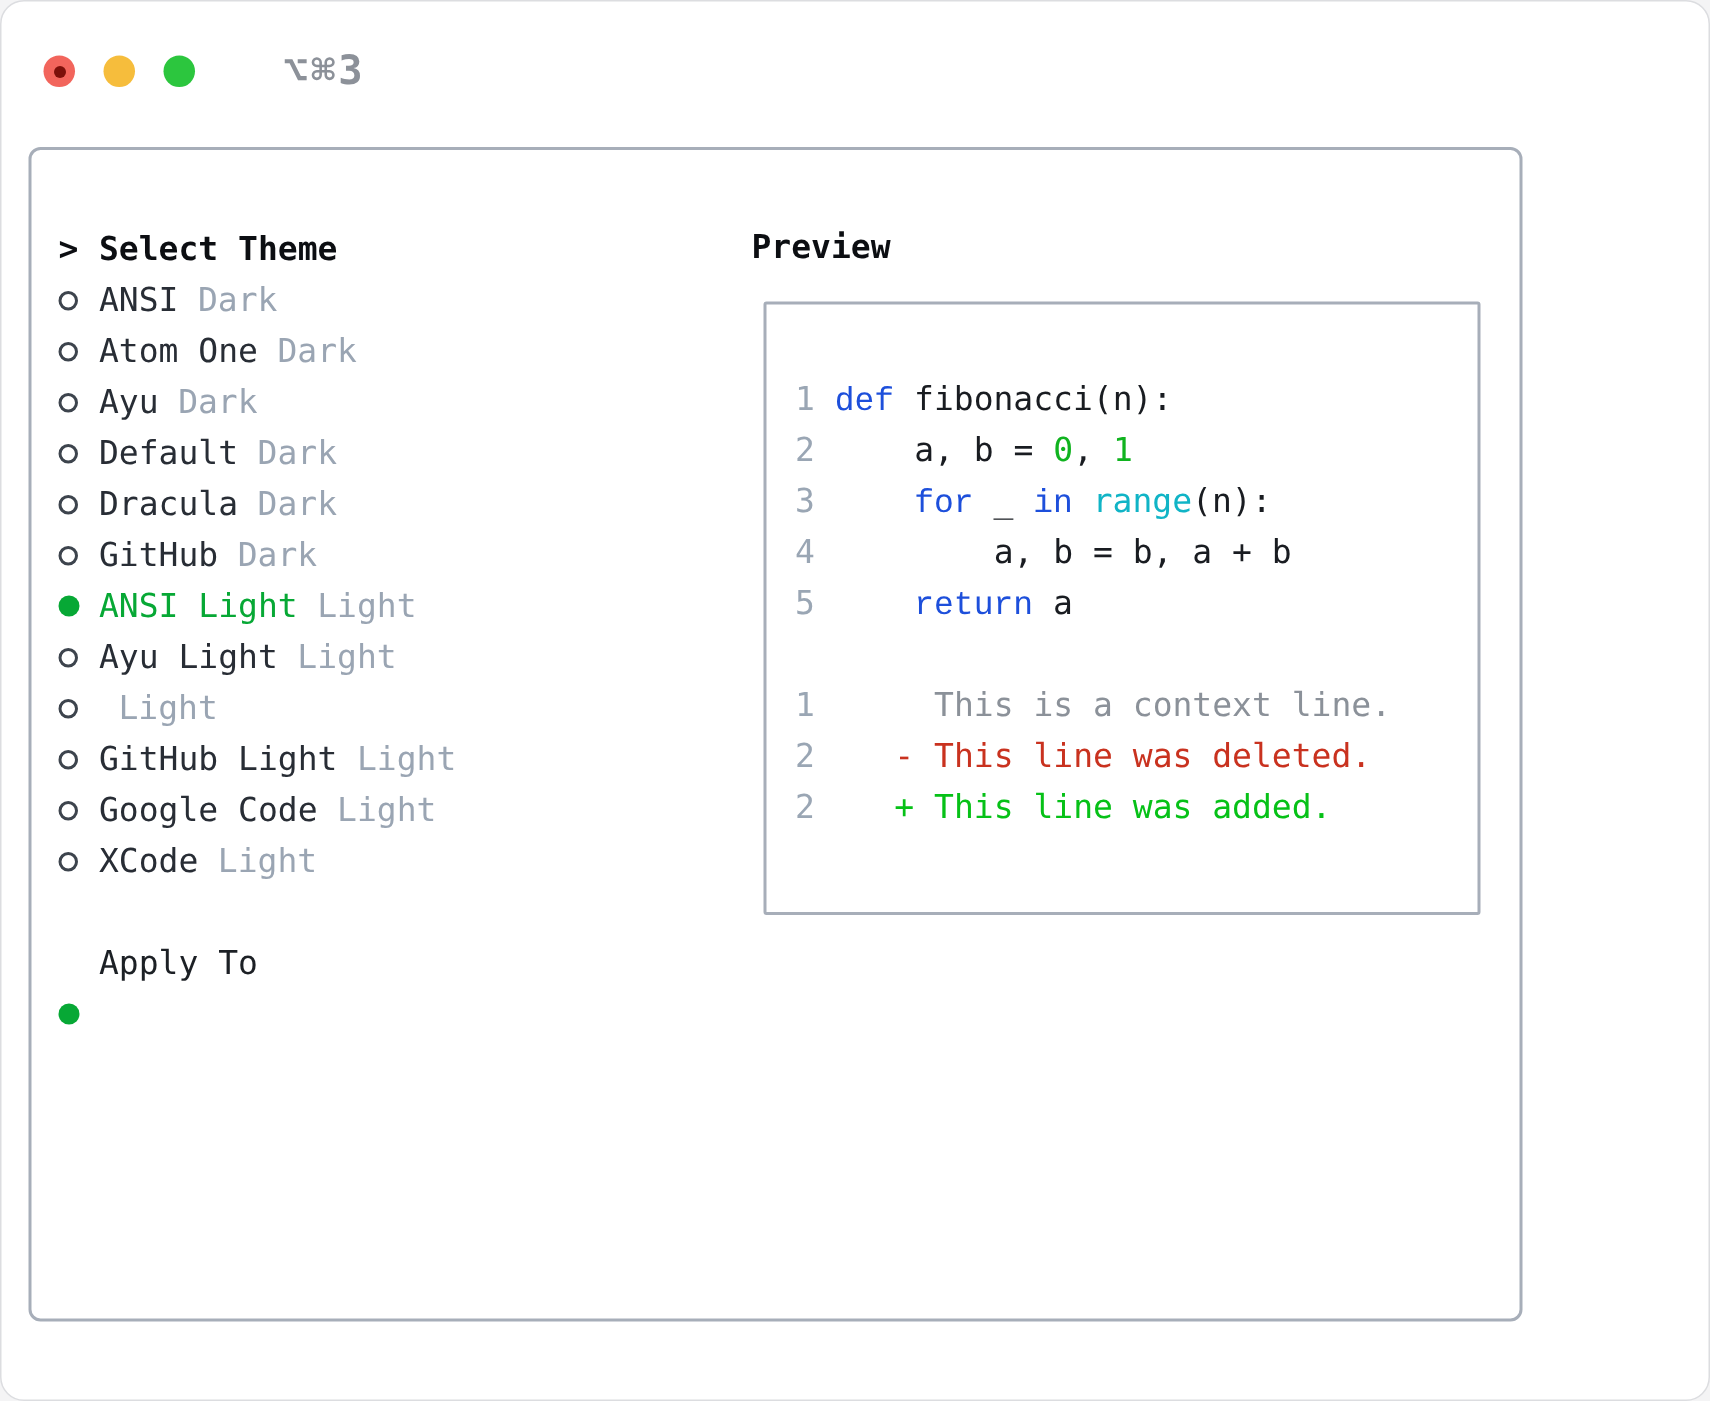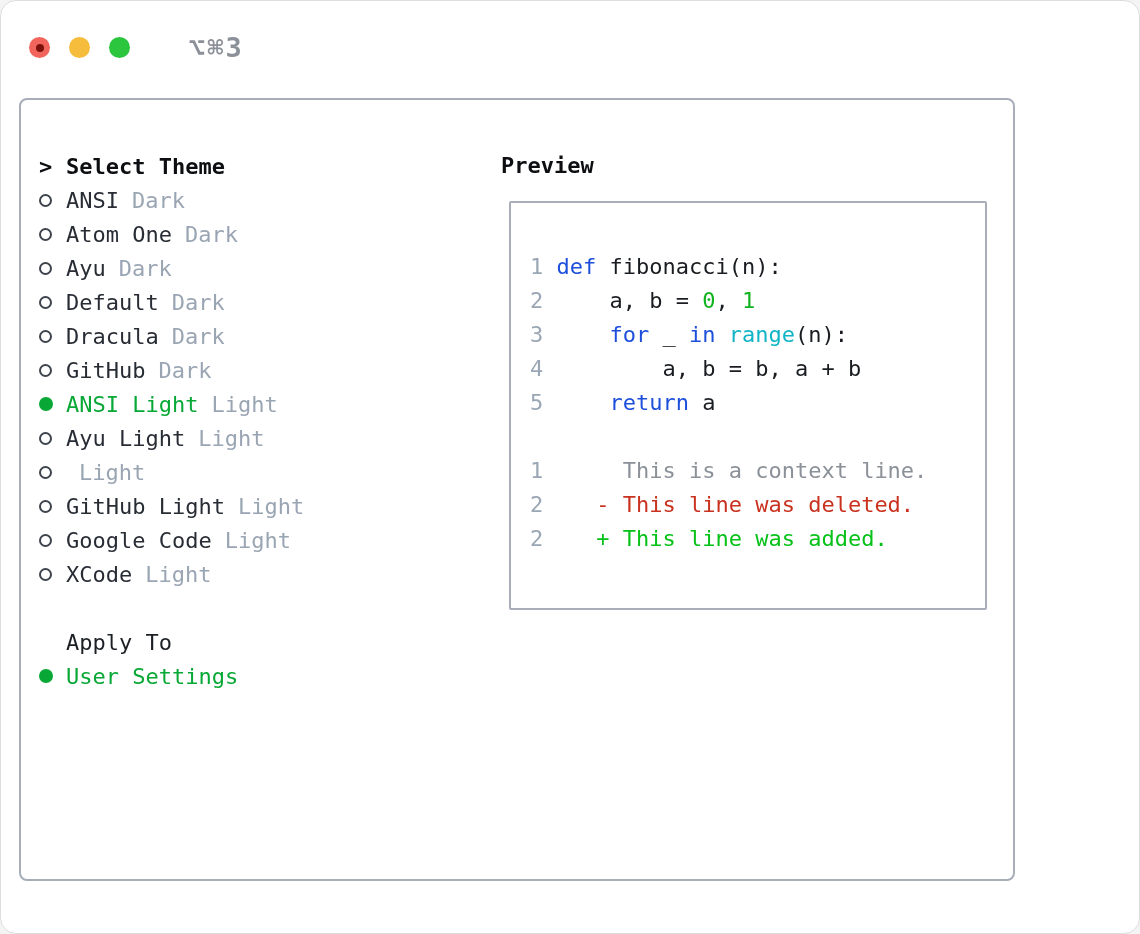--- a/index.html
+++ b/index.html
@@ -44,21 +44,21 @@
   .hint{color:var(--hint);line-height:34px;width:420px;}
   
   .preview-label{position:absolute;left:480px;top:49px;height:34px;line-height:34px;
     font-size:22px;font-weight:bold;color:var(--ink);}
   .preview-box{position:absolute;left:488px;top:101px;width:478px;height:409px;
     border:2px solid var(--border);border-radius:2px;background:#fff;overflow:hidden;}
   pre#code{margin:0;padding:47px 0 0 19px;font-family:inherit;font-size:22px;}
   .cline{height:34px;line-height:34px;white-space:pre;}
   .lineno{color:var(--lineno);}
   .tok-plain{color:var(--plain);}
-  .tok-kw{color:var(--kw);}
+  .tok-kw{color:var(--kw);font-family:Liberation Mono, monospace;}
   .tok-fn{color:var(--fn);}
   .tok-num{color:var(--numg);}
   .tok-ctx{color:var(--ctx);text-align:center;}
   .tok-del{color:var(--delr);margin-top:24px;}
   .tok-add{color:var(--addg);}
 </style>
 </head>
 <body>
 
 <div class="window">
@@ -81,21 +81,21 @@
         <div class="row"><span class="marker"><span class="ring"></span></span><span class="item-name">Dracula</span><span class="variant">Dark</span></div>
         <div class="row"><span class="marker"><span class="ring"></span></span><span class="item-name">GitHub</span><span class="variant">Dark</span></div>
         <div class="row"><span class="marker"><span class="filled"></span></span><span class="item-name sel">ANSI Light</span><span class="variant">Light</span></div>
         <div class="row"><span class="marker"><span class="ring"></span></span><span class="item-name">Ayu Light</span><span class="variant">Light</span></div>
         <div class="row"><span class="marker"><span class="ring"></span></span><span class="variant">Light</span></div>
         <div class="row"><span class="marker"><span class="ring"></span></span><span class="item-name">GitHub Light</span><span class="variant">Light</span></div>
         <div class="row"><span class="marker"><span class="ring"></span></span><span class="item-name">Google Code</span><span class="variant">Light</span></div>
         <div class="row"><span class="marker"><span class="ring"></span></span><span class="item-name">XCode</span><span class="variant">Light</span></div>
         <div class="spacer"></div>
         <div class="row"><span class="marker"></span><span class="apply-hdr">Apply To</span></div>
-        <div class="row"><span class="marker"><span class="filled"></span></span><span class="item-name sel">User Settings</span></div>
+        <div class="row"><span class="marker"><span class="filled"></span></span></div>
         <div class="spacer"></div>
       </div>
 
     <div class="preview-label">Preview</div>
     <div class="preview-box">
       <pre id="code"><div class="cline"><span class="lineno">1</span><span class="tok-plain"> </span><span class="tok-kw">def</span><span class="tok-plain"> fibonacci(n):</span></div><div class="cline"><span class="lineno">2</span><span class="tok-plain">     a, b = </span><span class="tok-num">0</span><span class="tok-plain">, </span><span class="tok-num">1</span></div><div class="cline"><span class="lineno">3</span><span class="tok-plain">     </span><span class="tok-kw">for</span><span class="tok-plain"> _ </span><span class="tok-kw">in</span><span class="tok-plain"> </span><span class="tok-fn">range</span><span class="tok-plain">(n):</span></div><div class="cline"><span class="lineno">4</span><span class="tok-plain">         a, b = b, a + b</span></div><div class="cline"><span class="lineno">5</span><span class="tok-plain">     </span><span class="tok-kw">return</span><span class="tok-plain"> a</span></div><div class="cline"><span class="lineno"></span></div><div class="cline"><span class="lineno">1</span><span class="tok-ctx">      This is a context line.</span></div><div class="cline"><span class="lineno">2</span><span class="tok-del">    - This line was deleted.</span></div><div class="cline"><span class="lineno">2</span><span class="tok-add">    + This line was added.</span></div></pre>
     </div>
   </div>
 </div>
 

